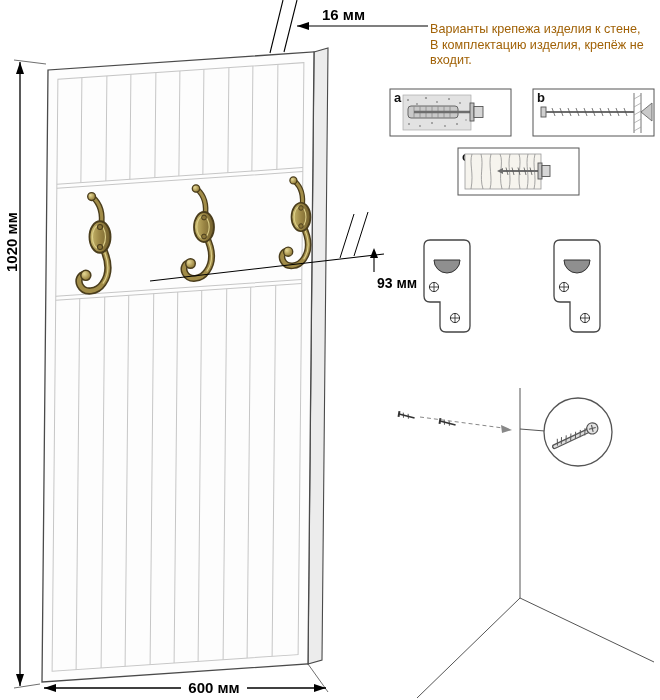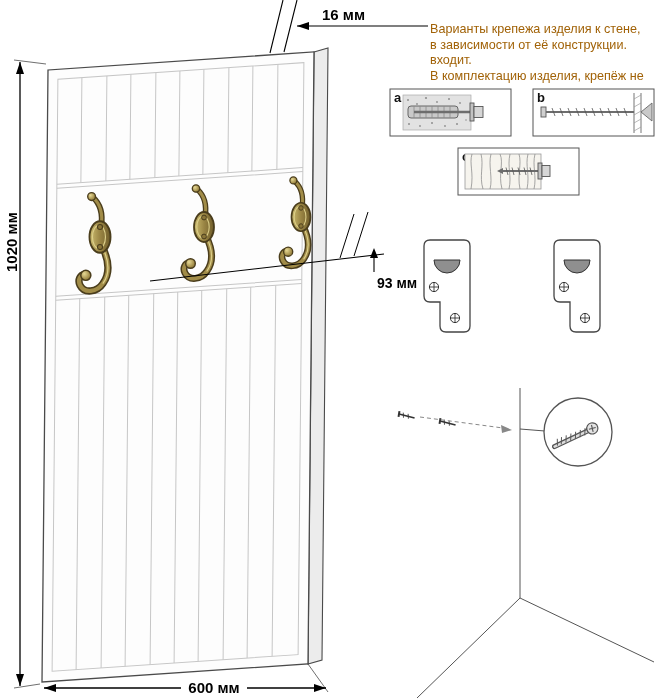--- a/index.html
+++ b/index.html
@@ -216,18 +216,17 @@
         <path d="M8,-3 L6,4 M3,-2.4 L1,4.6 M-2,-1.8 L-4,5.2 M-7,-1.2 L-9,5.8 M-12,-0.6 L-14,6.4 M-17,0 L-19,7 M-21.5,0.6 L-23,7.3" stroke="#555" stroke-width="0.9"></path>
         <circle cx="15" cy="-1" r="5.6" fill="#e3e3e3" stroke="#555" stroke-width="1.2"></circle>
         <path d="M11.5,-1 H18.5 M15,-4.5 V2.5" stroke="#555" stroke-width="1.1"></path>
       </g>
     </g>
   </g>
 </svg>
 
 <div class="note">
   <div>Варианты крепежа изделия к стене,</div>
-  <div>в зависимости от её конструкции.</div>
+  <div>В комплектацию изделия, крепёж не</div>
   <div>входит.</div>
-  <div>В комплектацию изделия, крепёж не</div>
 </div>
 
 </div>
 
 </body></html>

